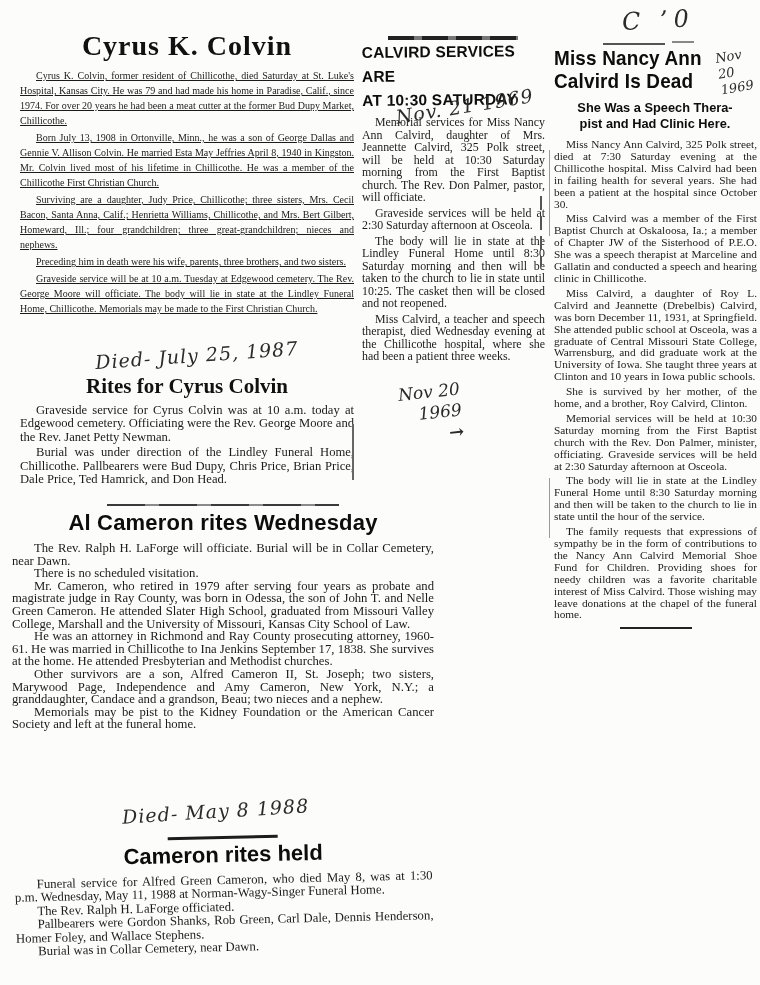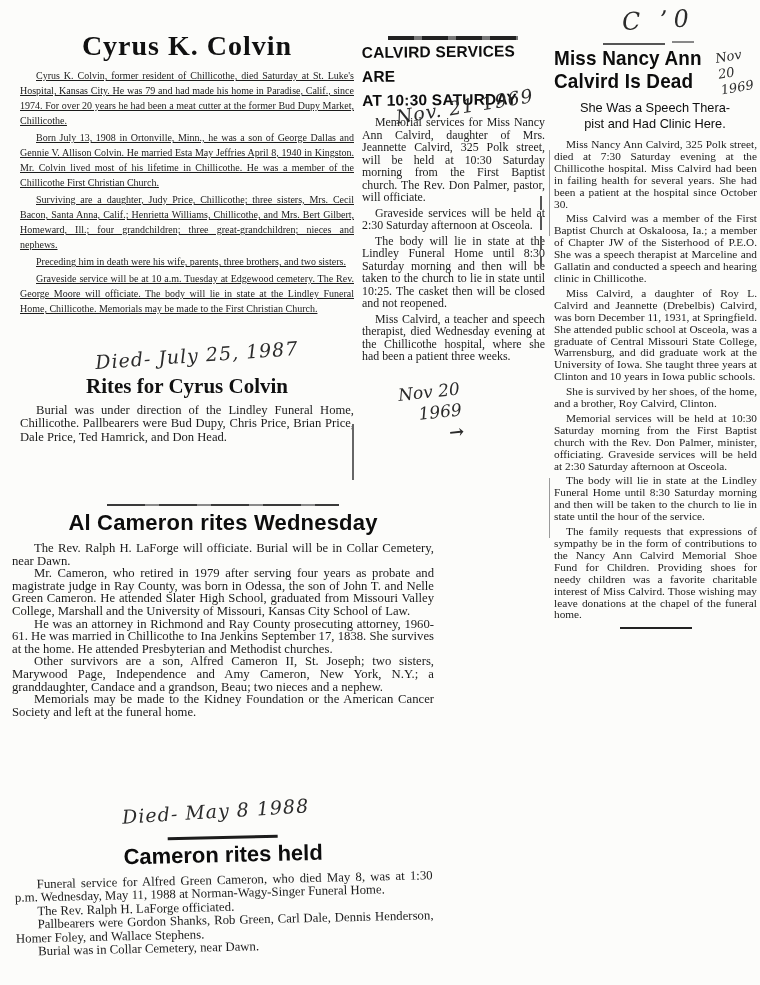--- a/index.html
+++ b/index.html
@@ -36,21 +36,21 @@
   }
   #calvird-services .body{font-size:11.9px;line-height:12.5px;margin-top:4px;}
   #calvird-services .body p{text-indent:13px;margin-bottom:3px;}
 
   #calvird-obit{left:554px;top:46px;width:203px;}
   #calvird-obit .hl{
     font-size:21px;line-height:23px;transform:scaleX(.9);transform-origin:left;
     letter-spacing:.2px;white-space:nowrap;
   }
   #calvird-obit .subhead{
-    font-family:"Liberation Sans", sans-serif;font-weight:normal;
+    font-family:"Liberation Sans", sans-serif;font-weight:bold;
     font-size:12.8px;line-height:16px;text-align:center;
     width:178px;margin:8px 0 0 12px;color:#0d0d0d;
   }
   #calvird-obit .body{font-size:11.3px;line-height:11.9px;margin-top:7px;}
   #calvird-obit .body p{text-indent:12px;margin-bottom:3px;}
   .end-rule{width:72px;height:2px;background:#222;margin:6px auto 0 auto;}
 
   #cameron-wed{left:12px;top:504px;width:422px;}
   #cameron-wed .toprule{width:232px;height:2px;margin:0 auto 4px auto;
     background:repeating-linear-gradient(90deg,#3a3a3a 0 38px,#8a8a8a 38px 52px);}
@@ -103,20 +103,21 @@
       <p>Preceding him in death were his wife, parents, three brothers, and two sisters.</p>
       <p>Graveside service will be at 10 a.m. Tuesday at Edgewood cemetery. The Rev. George Moore will officiate. The body will lie in state at the Lindley Funeral Home, Chillicothe. Memorials may be made to the First Christian Church.</p>
     </div>
   </div>
 
   <div class="handwriting" id="hw-colvin-date">Died- July 25, 1987</div>
 
   <div class="article" id="colvin-rites">
     <div class="headline-serif hl">Rites for Cyrus Colvin</div>
     <div class="serif-body body">
+      <p>Graveside service for Cyrus Colvin was at 10 a.m. today at Edgewood cemetery. Officiating were the Rev. George Moore and the Rev. Janet Petty Newman.</p>
       <p>Burial was under direction of the Lindley Funeral Home, Chillicothe. Pallbearers were Bud Dupy, Chris Price, Brian Price, Dale Price, Ted Hamrick, and Don Head.</p>
     </div>
   </div>
 
   <div id="smudge-calvird" class="rule"></div>
   <div class="article" id="calvird-services">
     <div class="headline-sans hl">
       <span>CALVIRD SERVICES ARE</span><br>
       <span>AT 10:30 SATURDAY</span>
     </div>
@@ -146,43 +147,44 @@
       <span>Calvird Is Dead</span>
     </div>
     <div class="subhead">
       <span>She Was a Speech Thera-</span><br>
       <span>pist and Had Clinic Here.</span>
     </div>
     <div class="serif-body body">
       <p>Miss Nancy Ann Calvird, 325 Polk street, died at 7:30 Saturday evening at the Chillicothe hospital. Miss Calvird had been in failing health for several years. She had been a patient at the hospital since October 30.</p>
       <p>Miss Calvird was a member of the First Baptist Church at Oskaloosa, Ia.; a member of Chapter JW of the Sisterhood of P.E.O. She was a speech therapist at Marceline and Gallatin and conducted a speech and hearing clinic in Chillicothe.</p>
       <p>Miss Calvird, a daughter of Roy L. Calvird and Jeannette (Drebelbis) Calvird, was born December 11, 1931, at Springfield. She attended public school at Osceola, was a graduate of Central Missouri State College, Warrensburg, and did graduate work at the University of Iowa. She taught three years at Clinton and 10 years in Iowa public schools.</p>
-      <p>She is survived by her shoes, of the home, and a brother, Roy Calvird, Clinton.</p>
+      <p>She is survived by her mother, of the home, and a brother, Roy Calvird, Clinton.</p>
       <p>Memorial services will be held at 10:30 Saturday morning from the First Baptist church with the Rev. Don Palmer, minister, officiating. Graveside services will be held at 2:30 Saturday afternoon at Osceola.</p>
       <p>The body will lie in state at the Lindley Funeral Home until 8:30 Saturday morning and then will be taken to the church to lie in state until the hour of the service.</p>
       <p>The family requests that expressions of sympathy be in the form of contributions to the Nancy Ann Calvird Memorial Shoe Fund for Children. Providing shoes for needy children was a favorite charitable interest of Miss Calvird. Those wishing may leave donations at the chapel of the funeral home.</p>
     </div>
     <div class="end-rule"></div>
   </div>
 
   <div class="handwriting" id="hw-nancy-date">
     <span>Nov</span><br>
     <span>20</span><br>
     <span>1969</span>
   </div>
 
   <div class="article" id="cameron-wed">
     <div class="toprule"></div>
     <div class="headline-sans hl">Al Cameron rites Wednesday</div>
     <div class="serif-body body">
       <p>The Rev. Ralph H. LaForge will officiate. Burial will be in Collar Cemetery, near Dawn.</p>
+      <p>There is no scheduled visitation.</p>
       <p>Mr. Cameron, who retired in 1979 after serving four years as probate and magistrate judge in Ray County, was born in Odessa, the son of John T. and Nelle Green Cameron. He attended Slater High School, graduated from Missouri Valley College, Marshall and the University of Missouri, Kansas City School of Law.</p>
       <p>He was an attorney in Richmond and Ray County prosecuting attorney, 1960-61. He was married in Chillicothe to Ina Jenkins September 17, 1838. She survives at the home. He attended Presbyterian and Methodist churches.</p>
       <p>Other survivors are a son, Alfred Cameron II, St. Joseph; two sisters, Marywood Page, Independence and Amy Cameron, New York, N.Y.; a granddaughter, Candace and a grandson, Beau; two nieces and a nephew.</p>
-      <p>Memorials may be made to the Kidney Foundation or the American Cancer Society and left at the funeral home.</p>
+      <p>Memorials may be pist to the Kidney Foundation or the American Cancer Society and left at the funeral home.</p>
     </div>
   </div>
 
   <div class="handwriting" id="hw-cameron-date">Died- May 8 1988</div>
 
   <div class="article" id="cameron-held">
     <div class="toprule"></div>
     <div class="headline-sans hl">Cameron rites held</div>
     <div class="serif-body body">
       <p>Funeral service for Alfred Green Cameron, who died May 8, was at 1:30 p.m. Wednesday, May 11, 1988 at Norman-Wagy-Singer Funeral Home.</p>

